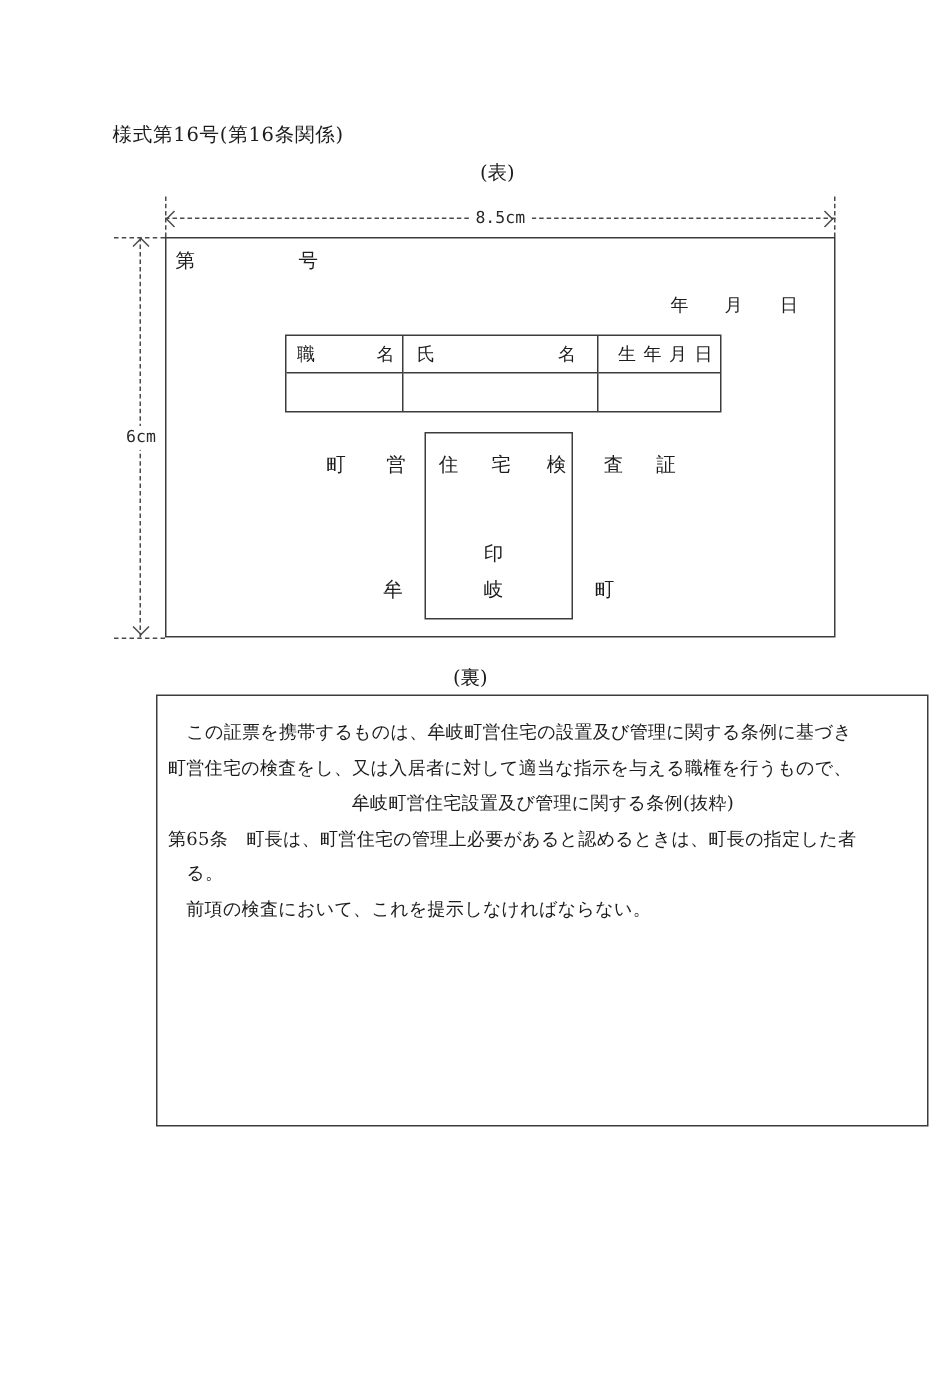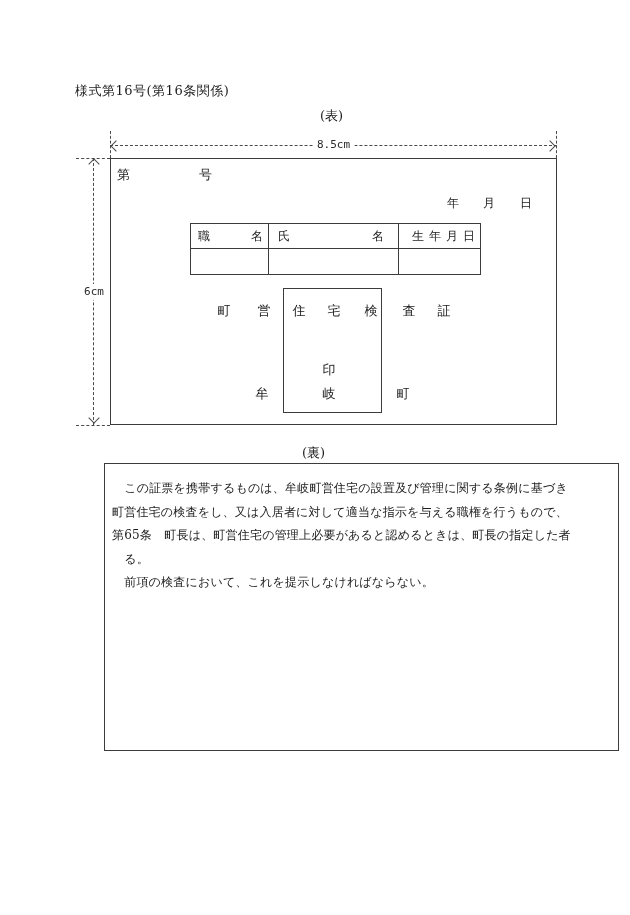--- a/index.html
+++ b/index.html
@@ -150,18 +150,19 @@
     <span class="town-char" style="left:151px;">牟</span>
     <span class="town-char" style="left:218px;">岐</span>
     <span class="town-char" style="left:292px;">町</span>
   </div>
 
   <div class="abs side-label back-label">(裏)</div>
 
   <div class="back-card">
     <div class="back-line">　この証票を携帯するものは、牟岐町営住宅の設置及び管理に関する条例に基づき</div>
     <div class="back-line">町営住宅の検査をし、又は入居者に対して適当な指示を与える職権を行うもので、</div>
+    <div class="back-line center">牟岐町営住宅設置及び管理に関する条例(抜粋)</div>
     <div class="back-line">第65条　町長は、町営住宅の管理上必要があると認めるときは、町長の指定した者</div>
     <div class="back-line">　る。</div>
     <div class="back-line">　前項の検査において、これを提示しなければならない。</div>
   </div>
 
 </div>
 
 </body></html>

